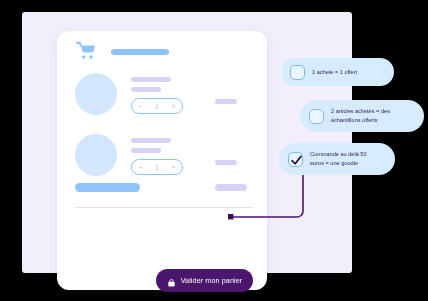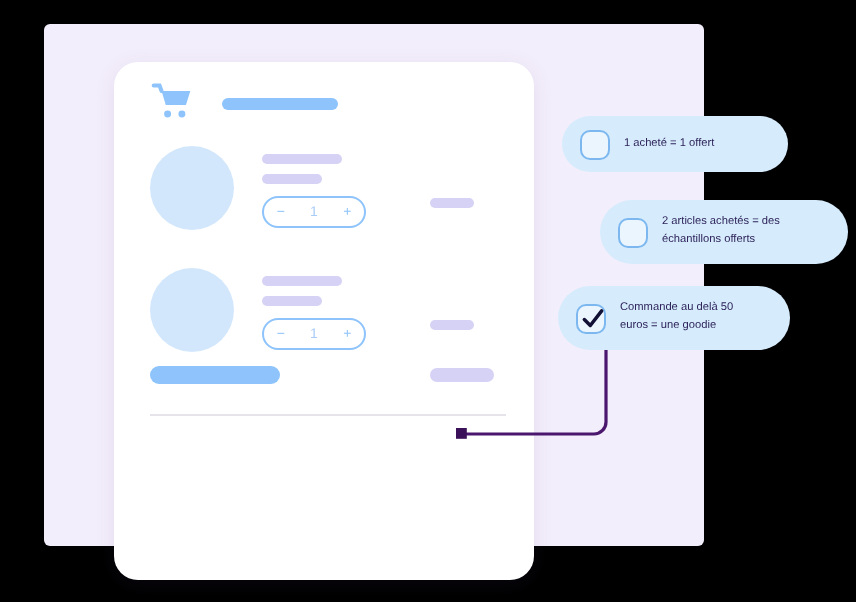--- a/index.html
+++ b/index.html
@@ -299,20 +299,29 @@
       </div>
       <span class="price-bar"></span>
     </div>
 
     <div class="totals">
       <span class="total-bar"></span>
       <span class="total-price"></span>
     </div>
     <div class="divider"></div>
 
+    <button class="cta-button">
+      <span class="basket-icon">
+        <svg viewBox="0 0 24 24" width="9" height="9" xmlns="http://www.w3.org/2000/svg">
+          <path d="M8 7 V5.2 a4 4 0 0 1 8 0 V7" fill="none" stroke="#ffffff" stroke-width="2.2" stroke-linecap="round"></path>
+          <rect x="3.6" y="7" width="16.8" height="13" rx="2.2" fill="#ffffff"></rect>
+        </svg>
+      </span>
+      <span class="cta-label">Valider mon panier</span>
+    </button>
   </div>
 
   <span class="connector">
     <svg width="90" height="62" viewBox="0 0 90 62" xmlns="http://www.w3.org/2000/svg">
       <path d="M6 57 H72 a6 6 0 0 0 6 -6 V0" fill="none" stroke="#4b176e" stroke-width="1.6" stroke-linecap="round"></path>
       <rect x="3" y="54" width="5.4" height="5.4" fill="#3b1259"></rect>
     </svg>
   </span>
 
   <div class="pill pill-1">

